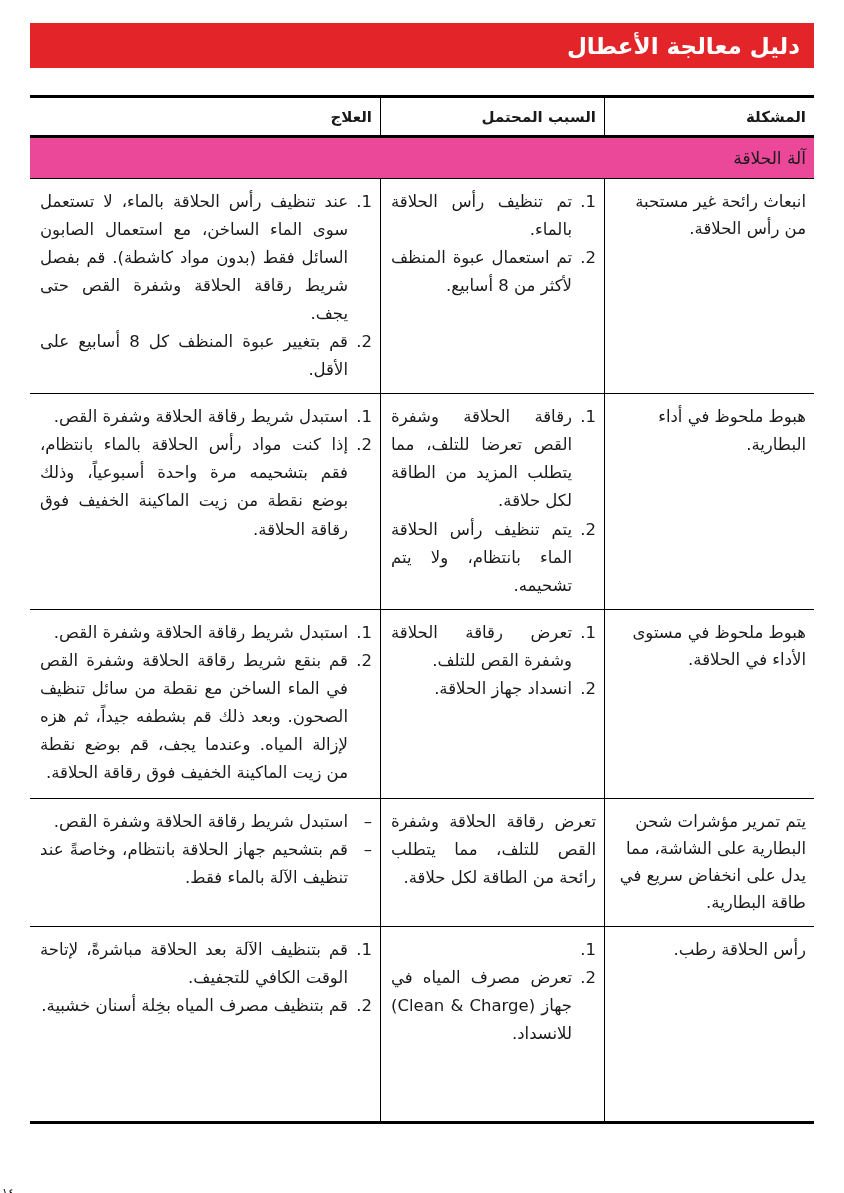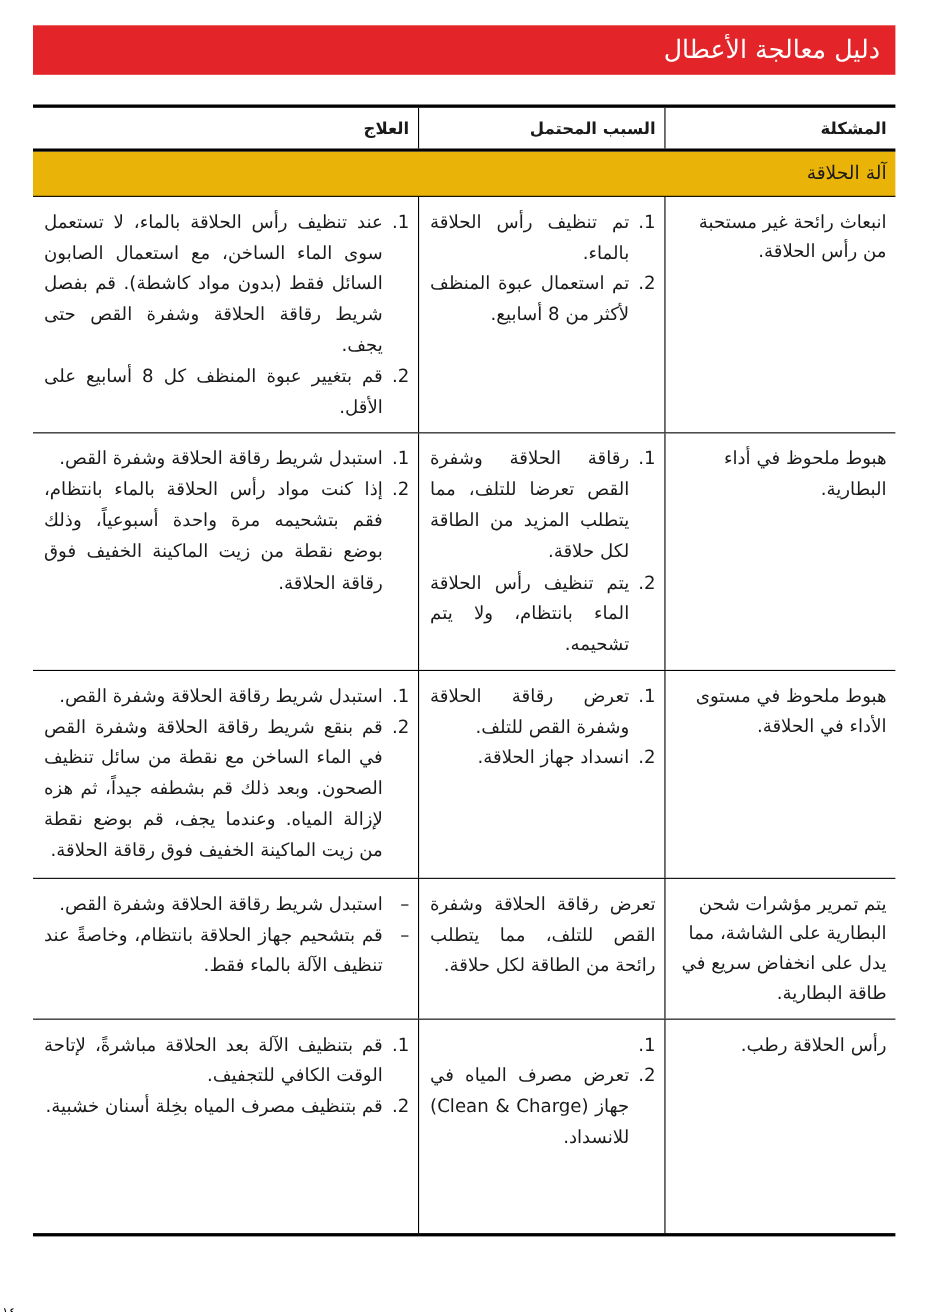--- a/index.html
+++ b/index.html
@@ -12,21 +12,21 @@
     overflow:hidden;
     direction:rtl;
   }
   .page{position:absolute;inset:0;}
   .title-bar{
     position:absolute;top:23px;right:30px;left:30px;height:45px;
     display:flex;align-items:center;justify-content:flex-start;
     padding:0 14px;box-sizing:border-box;
   }
   .title-bar h1{
-    margin:0;color:#ffffff;font-size:23px;font-weight:normal;letter-spacing:0;
+    margin:0;color:#ffffff;font-size:23px;font-weight:bold;letter-spacing:0;
   }
   .tbl{
     position:absolute;top:95px;right:30px;left:30px;
     border-top:3px solid #000;
   }
   .hdr-row,.data-row{
     display:grid;
     grid-template-columns:210px 224px 350px; 
   }
   .hdr-row{
@@ -85,21 +85,21 @@
   </div>
 
   <div class="tbl">
 
     <div class="hdr-row">
       <div class="hdr-cell">المشكلة</div>
       <div class="hdr-cell">السبب المحتمل</div>
       <div class="hdr-cell">العلاج</div>
     </div>
 
-    <div class="section-row" style="background:#eab308;padding-left:21px;">آلة الحلاقة</div>
+    <div class="section-row" style="background:#ec4899;padding-left:21px;">آلة الحلاقة</div>
 
     <div class="data-row r0">
       <div class="cell problem">انبعاث رائحة غير مستحبة من رأس الحلاقة.</div>
       <div class="cell">
         <div class="li">
           <span class="marker">.1</span>
           <span class="txt">تم تنظيف رأس الحلاقة بالماء.</span>
         </div>
         <div class="li">
           <span class="marker">.2</span>

